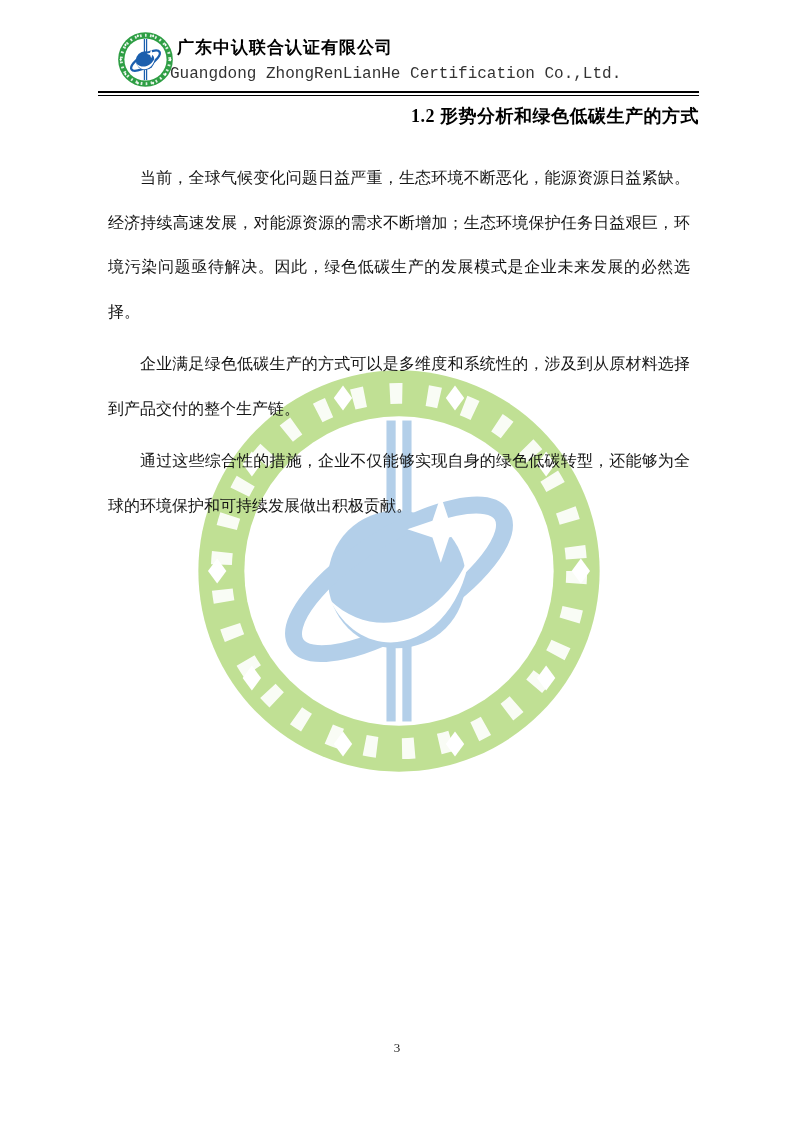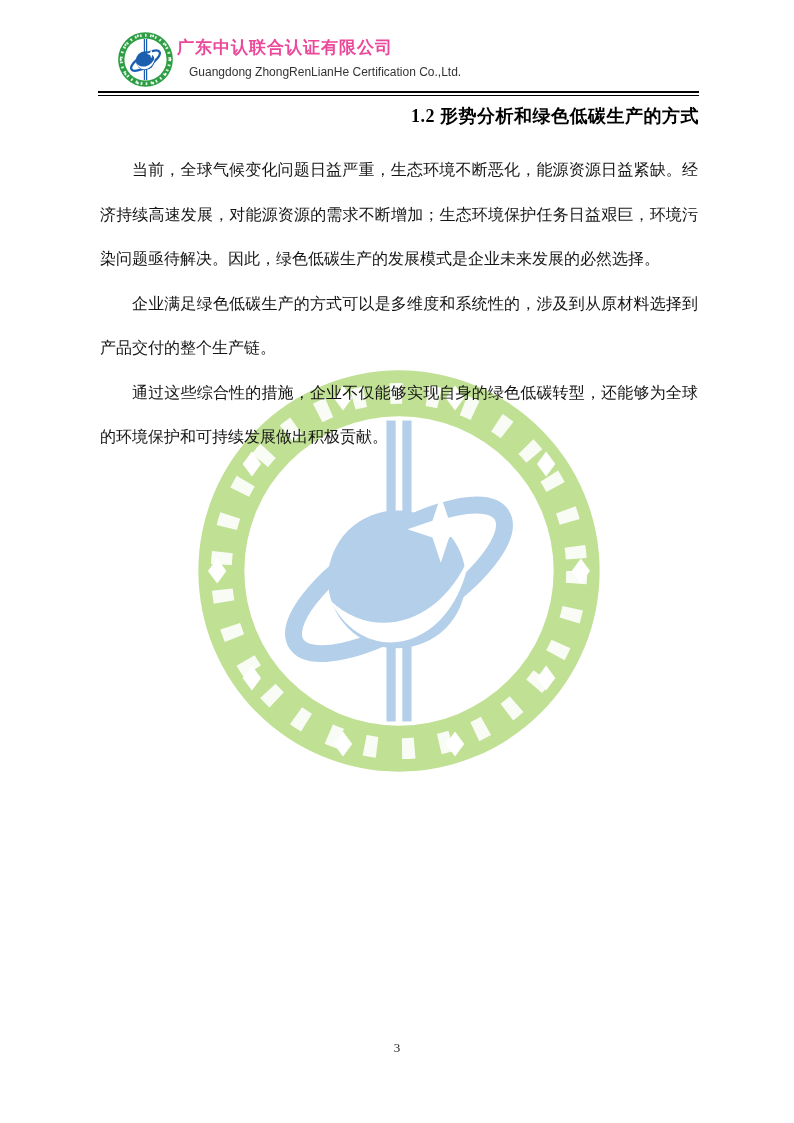--- a/index.html
+++ b/index.html
@@ -8,33 +8,33 @@
     height:1123px;
     background:#ffffff;
     position:relative;
     overflow:hidden;
     font-family:"Liberation Serif","DejaVu Serif",serif;
     color:#161616;
   }
   .logo        { position:absolute; left:117px; top:31px; width:57px; height:57px; }
   .company-cn  { position:absolute; left:177px; top:36px;
                  font-family:"Liberation Sans","DejaVu Sans",sans-serif;
-                 font-weight:bold; font-size:17px; letter-spacing:1px; color:#ec4899; }
-  .company-en  { position:absolute; left:189px; top:65px;
-                 font-family:Liberation Sans, sans-serif;
-                 font-size:12px; color:#333; }
+                 font-weight:bold; font-size:17px; letter-spacing:1px; color:#000000; }
+  .company-en  { position:absolute; left:170px; top:65px;
+                 font-family:Liberation Mono, monospace;
+                 font-size:16px; color:#333; }
   .header-rule { position:absolute; left:98px; top:91px; width:601px; height:5px;
                  border-top:2px solid #000; border-bottom:1px solid #000; }
   .heading     { position:absolute; left:99px; top:104px; width:600px;
                  font-size:18px; font-weight:bold; color:#000; letter-spacing:.5px; z-index:2;text-align:right; }
   .watermark   { position:absolute; left:190px; top:362px; width:418px; height:418px; z-index:0; }
   .content     { position:absolute; left:100px; top:148px; width:598px; z-index:1;
                  font-size:16px; line-height:44.5px; text-align:justify;
                  text-justify:inter-character; color:#141414; }
-  .content p   { text-indent:2em; margin:0; }
+  .content p   { text-indent:2em; margin:8px; }
   .page-number { position:absolute; left:0; top:1040px; width:794px; text-align:center;
                  font-size:13px; color:#222; z-index:1; }
 </style>
 </head>
 <body>
 
 <svg class="logo" viewBox="0 0 100 100" aria-hidden="true">
   <g fill="#2e9e44">
     <circle cx="50" cy="50" r="48"></circle>
   </g>

